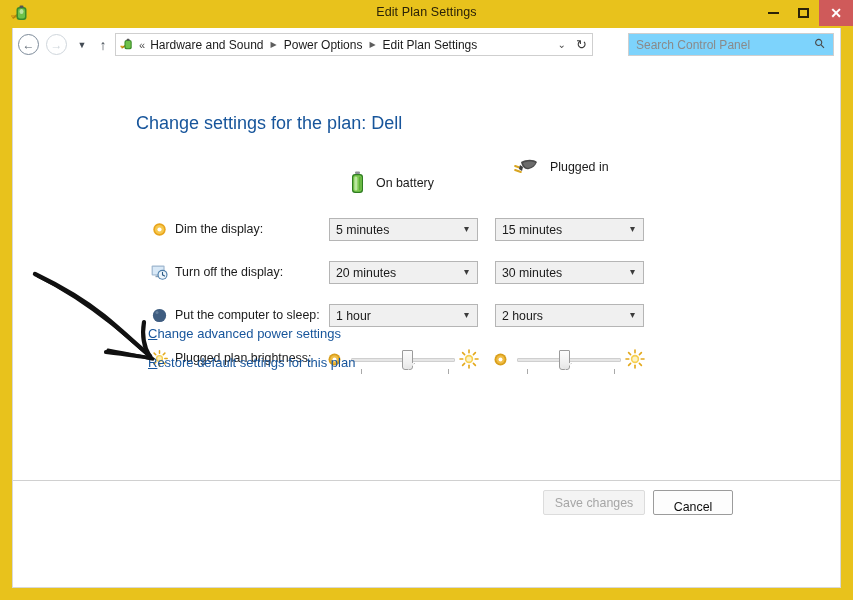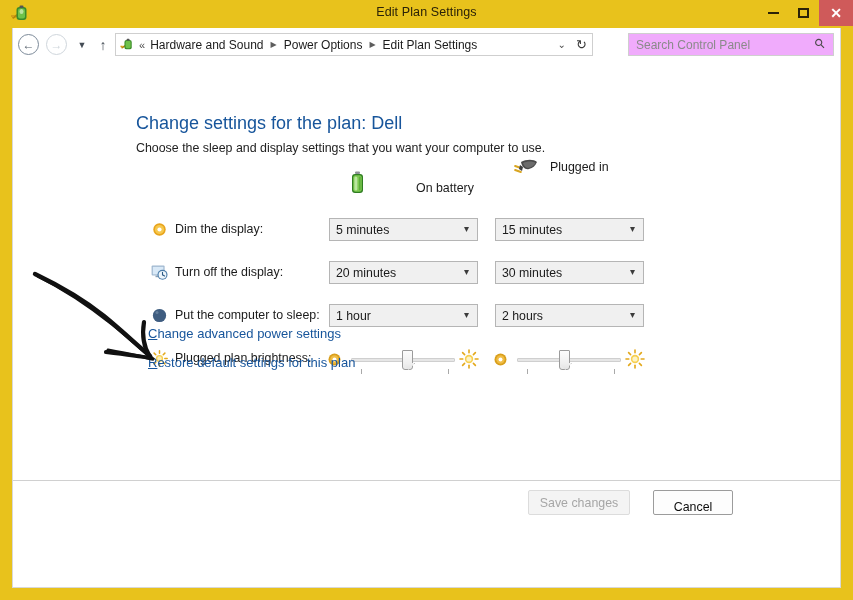--- a/index.html
+++ b/index.html
@@ -83,21 +83,21 @@
   #addr-drop {
     position: absolute; right: 26px; top: 0; height: 21px;
     display: flex; align-items: center; font-size: 10px; color: #4b4b4b;
   }
   #addr-refresh {
     position: absolute; right: 5px; top: 0; height: 21px;
     display: flex; align-items: center; font-size: 13px; color: #3a3a3a;
   }
   #searchbox {
     position: absolute; left: 615px; top: 5px; width: 206px; height: 23px;
-    border: 1px solid #cfcfcf; background: #f0abfc;
+    border: 1px solid #cfcfcf; background: #7dd3fc;
     display: flex; align-items: center;
   }
   #search-input {
     border: none; outline: none; background: transparent;
     font-family: "Liberation Sans", sans-serif; font-size: 12px; color: #1b1b1b;
     margin-left: 7px; width: 160px;
   }
   #search-input::placeholder { color: #8a8a8a; opacity: 1; }
   #search-icon {
     position: absolute; right: 8px; top: 2px;
@@ -111,21 +111,21 @@
     font-size: 18px; color: #17559b; white-space: nowrap;
   }
   #page-subtext {
     position: absolute; left: 123px; top: 80px;
     font-size: 12.4px; color: #222222; white-space: nowrap;
   }
 
   
   #col-battery {
     position: absolute; left: 337px; top: 110px;
-    display: flex; align-items: flex-end; gap: 40px;
+    display: flex; align-items: center;
   }
   #col-plugged {
     position: absolute; left: 498px; top: 96px;
     display: flex; align-items: center;
   }
   .col-label { font-size: 12.4px; color: #1b1b1b; margin-left: 11px; }
 
   
   .srow { position: absolute; left: 0; width: 827px; height: 30px; }
   .srow-icon { position: absolute; left: 138px; top: 5px; width: 17px; height: 17px; }
@@ -187,21 +187,21 @@
   #footer-sep {
     position: absolute; left: 0; top: 419px; width: 827px; height: 1px;
     background: #d0d0d0;
   }
   .fbtn {
     position: absolute; top: 429px; height: 25px;
     display: flex; align-items: center; justify-content: center;
     font-size: 12.4px; border-radius: 2px;
   }
   #btn-save {
-    left: 515px; width: 102px;
+    left: 530px; width: 102px;
     background: #f4f4f4; border: 1px solid #dcdcdc; color: #a6a6a6;
   }
   #btn-cancel {
     left: 640px; width: 80px;
     background: #fdfdfd; border: 1px solid #9c9c9c; color: #0d0d0d; align-items: flex-end;
   }
 
   
   #annotation { position: absolute; left: 0; top: 0; width: 853px; height: 600px; pointer-events: none; }
 </style>
@@ -268,21 +268,20 @@
 
       <div id="searchbox">
         <input id="search-input" type="text" placeholder="Search Control Panel" style="">
         <span id="search-icon">⚲</span>
       </div>
     </div>
 
     <div id="content">
 
       <div id="page-heading">Change settings for the plan: Dell</div>
-      <div id="page-subtext">Choose the sleep and display settings that you want your computer to use.</div>
 
       <div id="col-battery">
         <svg width="15" height="24" viewBox="0 0 15 24">
           <rect x="5" y="0.5" width="5" height="2.5" rx="1" fill="#8d9196"></rect>
           <rect x="2" y="3" width="11" height="19" rx="3" fill="#2f7d21"></rect>
           <rect x="3.2" y="4.2" width="8.6" height="16.6" rx="2.4" fill="#7cc94f"></rect>
           <rect x="4.4" y="5.4" width="3" height="14" rx="1.5" fill="#c7ecae" opacity=".85"></rect>
           <rect x="9" y="5.4" width="1.6" height="14" rx=".8" fill="#3d8f2b" opacity=".5"></rect>
         </svg>
         <span class="col-label">On battery</span>

